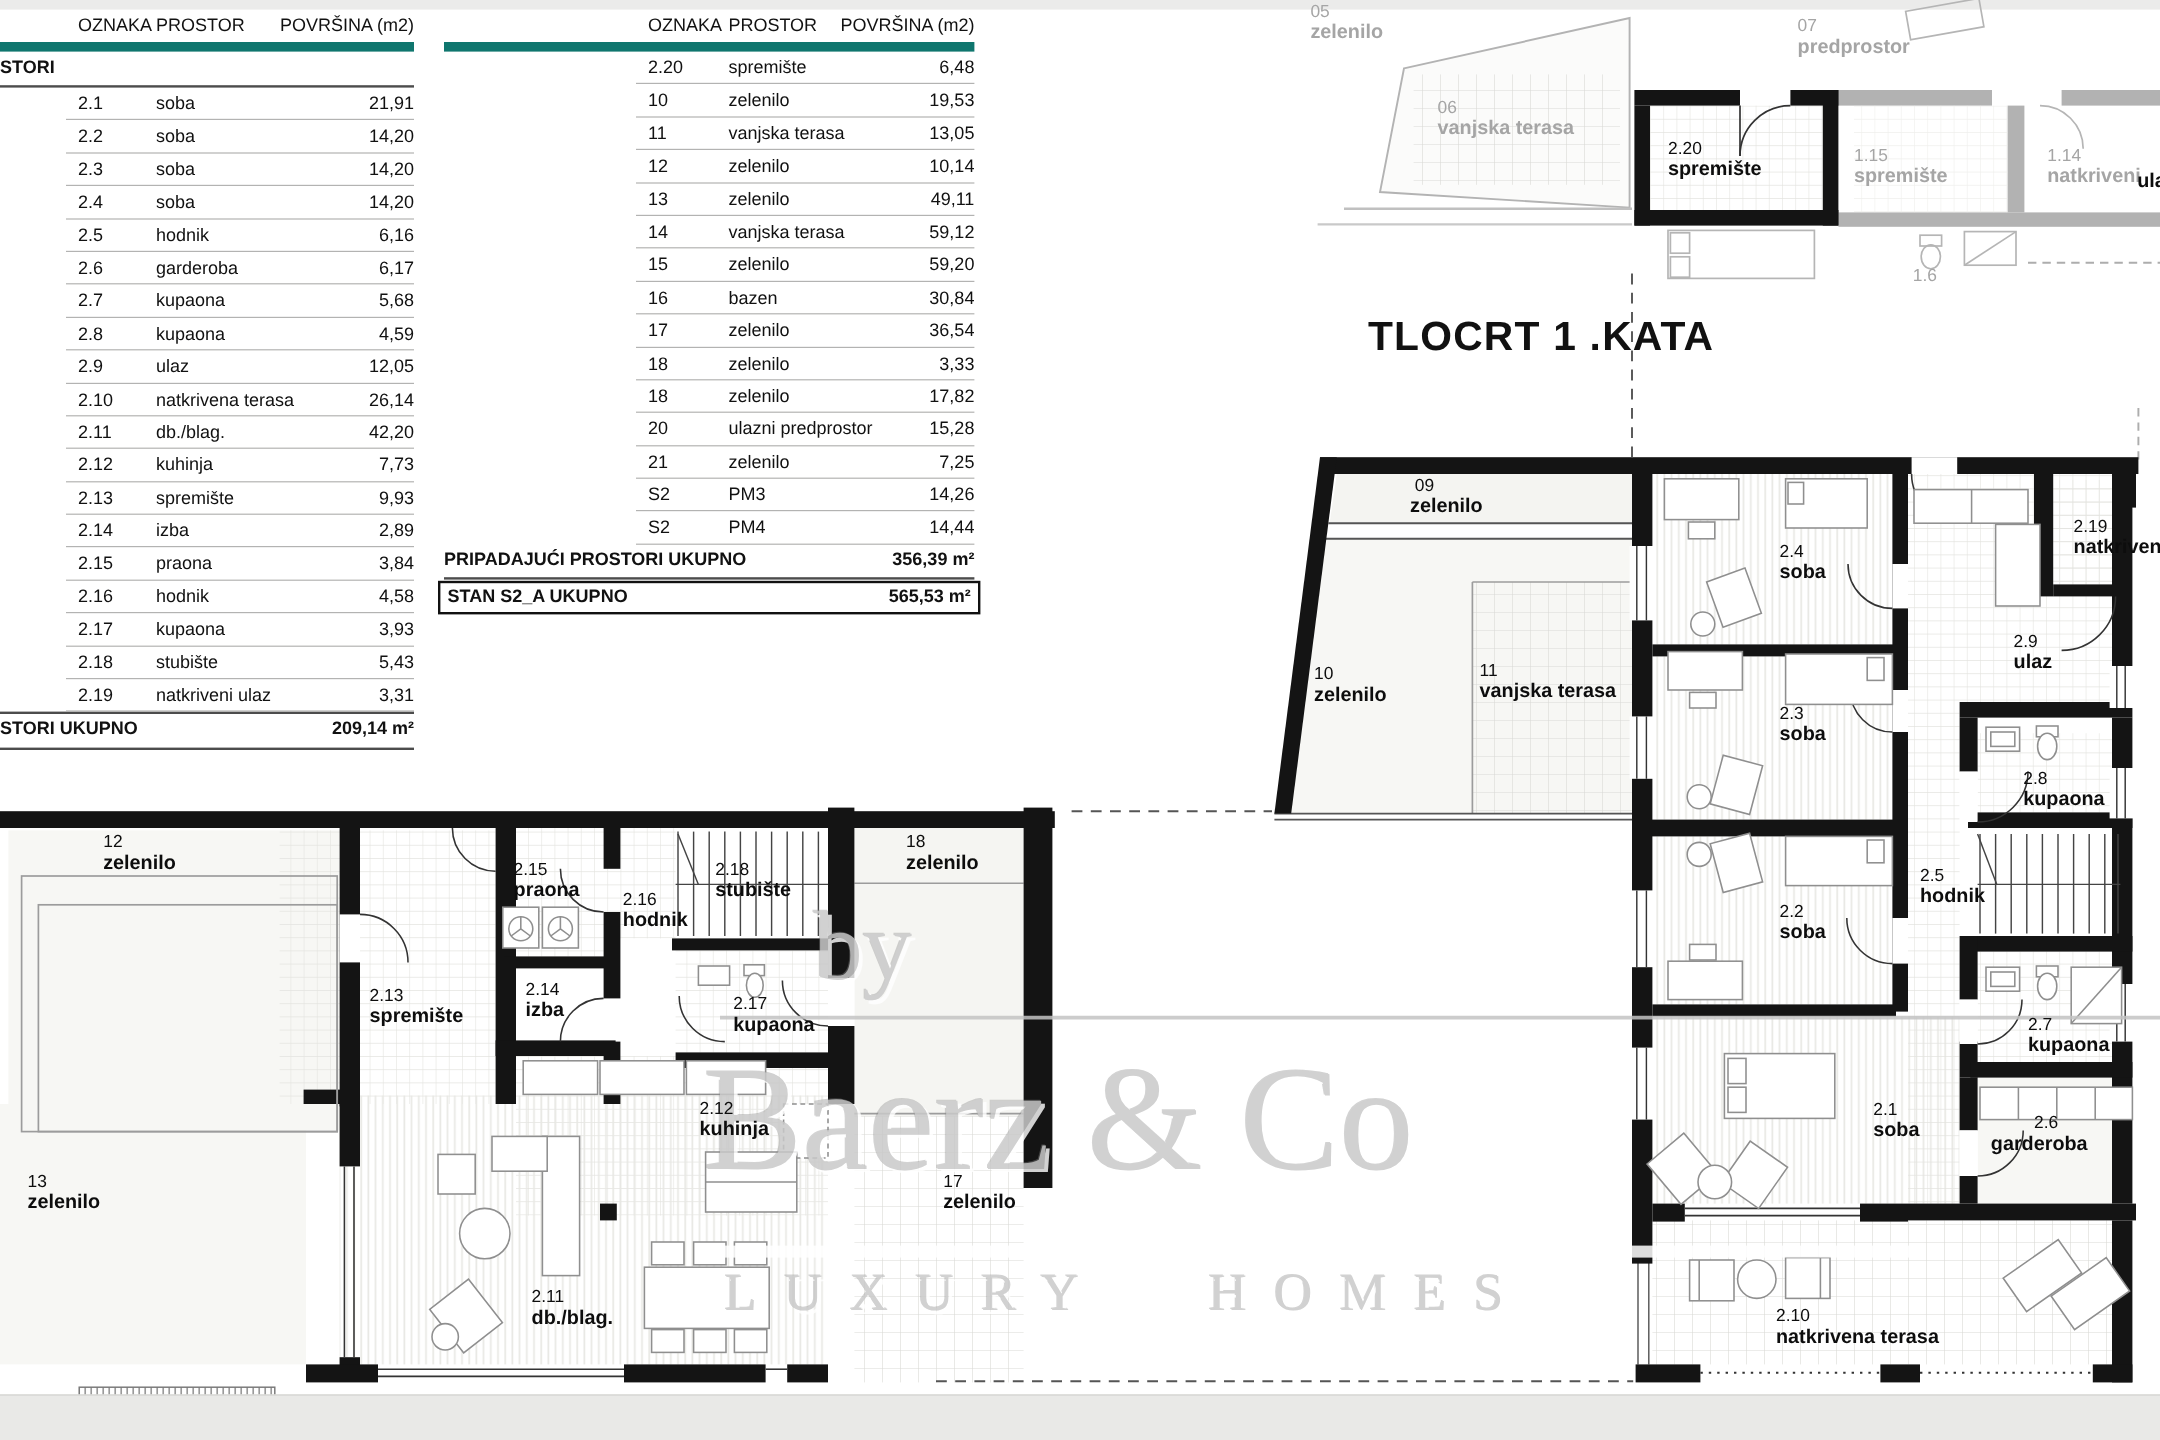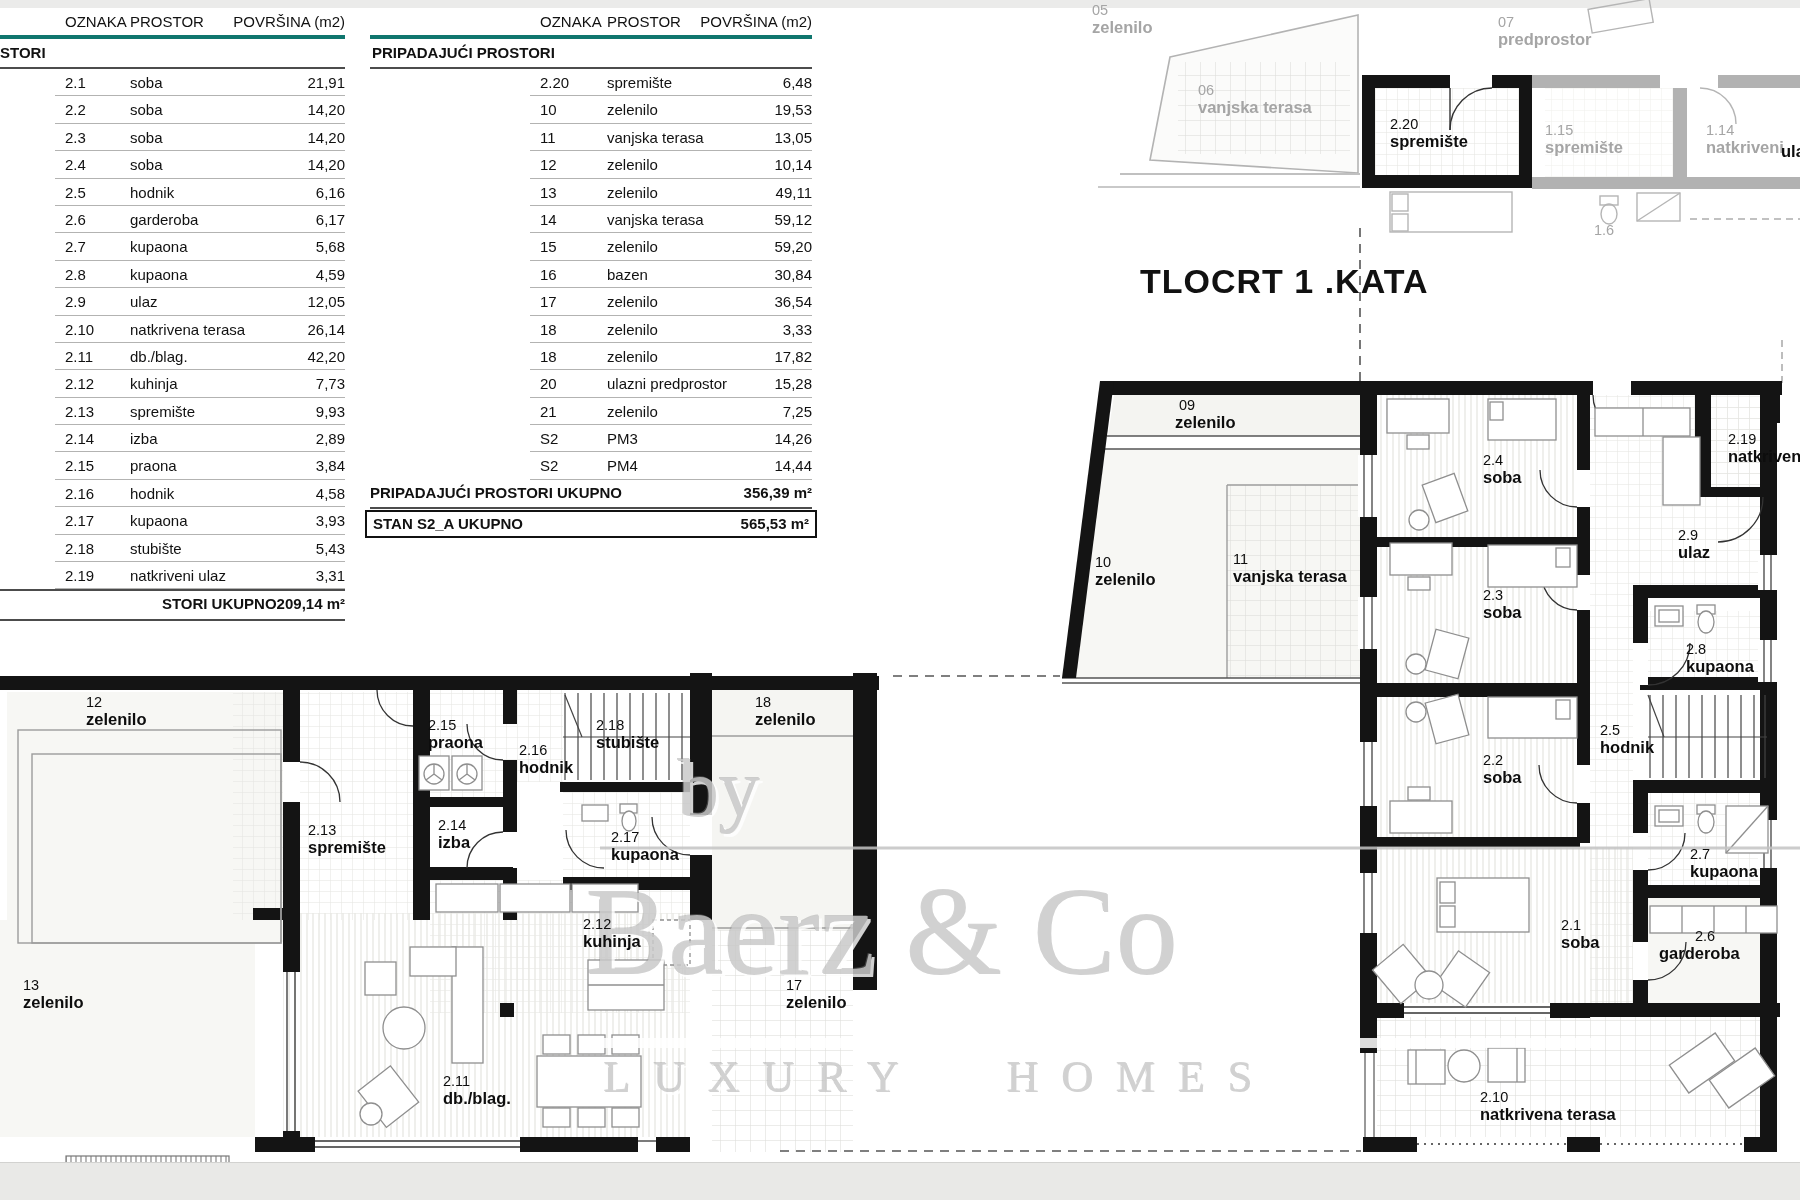--- a/index.html
+++ b/index.html
@@ -5,32 +5,32 @@
   html,body{margin:0;padding:0;background:#fff;}
   body{width:1800px;height:1200px;position:relative;overflow:hidden;
        font-family:"Liberation Sans","DejaVu Sans",sans-serif;color:#111;}
   .topbar{position:absolute;left:0;top:0;width:1800px;height:8px;background:#ebebea;}
   .botbar{position:absolute;left:0;top:1162px;width:1800px;height:38px;background:#e9e9e7;border-top:1px solid #d2d2d0;}
 
   
   .tbl{position:absolute;font-size:15px;}
   #tblL{left:0;top:8px;width:345px;}
   #tblR{left:370px;top:8px;width:442px;}
-  .thead{position:relative;height:27px;line-height:27px;border-bottom:4px solid #0f766e;padding-left:16px;}
+  .thead{position:relative;height:27px;line-height:27px;border-bottom:8px solid #0f766e;padding-left:16px;}
   .thead span{position:absolute;white-space:nowrap;}
   .tsec{position:relative;height:28px;line-height:28px;font-weight:bold;border-bottom:2px solid #4c4c4c;white-space:nowrap;}
   .trows{position:relative;}
   #tblL .trows{margin-left:55px;width:290px;}
   #tblR .trows{margin-left:160px;width:282px;}
   .trow{position:relative;height:27.4px;line-height:27px;border-bottom:1px solid #b3b3b2;box-sizing:border-box;}
   .trow .c-ozn{position:absolute;left:10px;}
   #tblL .trow .c-pro{position:absolute;left:75px;}
   #tblR .trow .c-pro{position:absolute;left:77px;}
   .trow .c-val{position:absolute;right:0;text-align:right;}
-  .ttotal{display:flex;justify-content:flex-end;font-weight:bold;height:28px;line-height:26px;
+  .ttotal{display:flex;justify-content:space-between;font-weight:bold;height:28px;line-height:26px;
           border-top:2px solid #4c4c4c;border-bottom:2px solid #4c4c4c;}
   .tsub{display:flex;justify-content:space-between;font-weight:bold;height:27px;line-height:25px;
         border-bottom:2px solid #4c4c4c;}
   .tbox{position:relative;display:flex;justify-content:space-between;font-weight:bold;height:28px;line-height:24px;
         border:2.5px solid #111;margin-left:-5px;width:452px;box-sizing:border-box;padding:0 6px;margin-top:1px;}
 
   
   .rl{position:absolute;line-height:1.12;white-space:nowrap;color:#0d0d0d;}
   .rl .no{display:block;font-size:14.5px;}
   .rl .nm{display:block;font-size:16.5px;font-weight:bold;}
@@ -554,21 +554,20 @@
     <span>209,14 m²</span>
   </div>
 </div>
 
 <div class="tbl" id="tblR">
   <div class="thead">
     <span style="left:170px">OZNAKA</span>
     <span style="left:237px">PROSTOR</span>
     <span style="right:0">POVRŠINA (m2)</span>
   </div>
-  <div class="tsec" style="padding-left:2px">PRIPADAJUĆI PROSTORI</div>
   <div class="trows">
 
       <div class="trow">
         <span class="c-ozn">2.20</span>
         <span class="c-pro">spremište</span>
         <span class="c-val">6,48</span>
       </div>
 
       <div class="trow">
         <span class="c-ozn">10</span>

